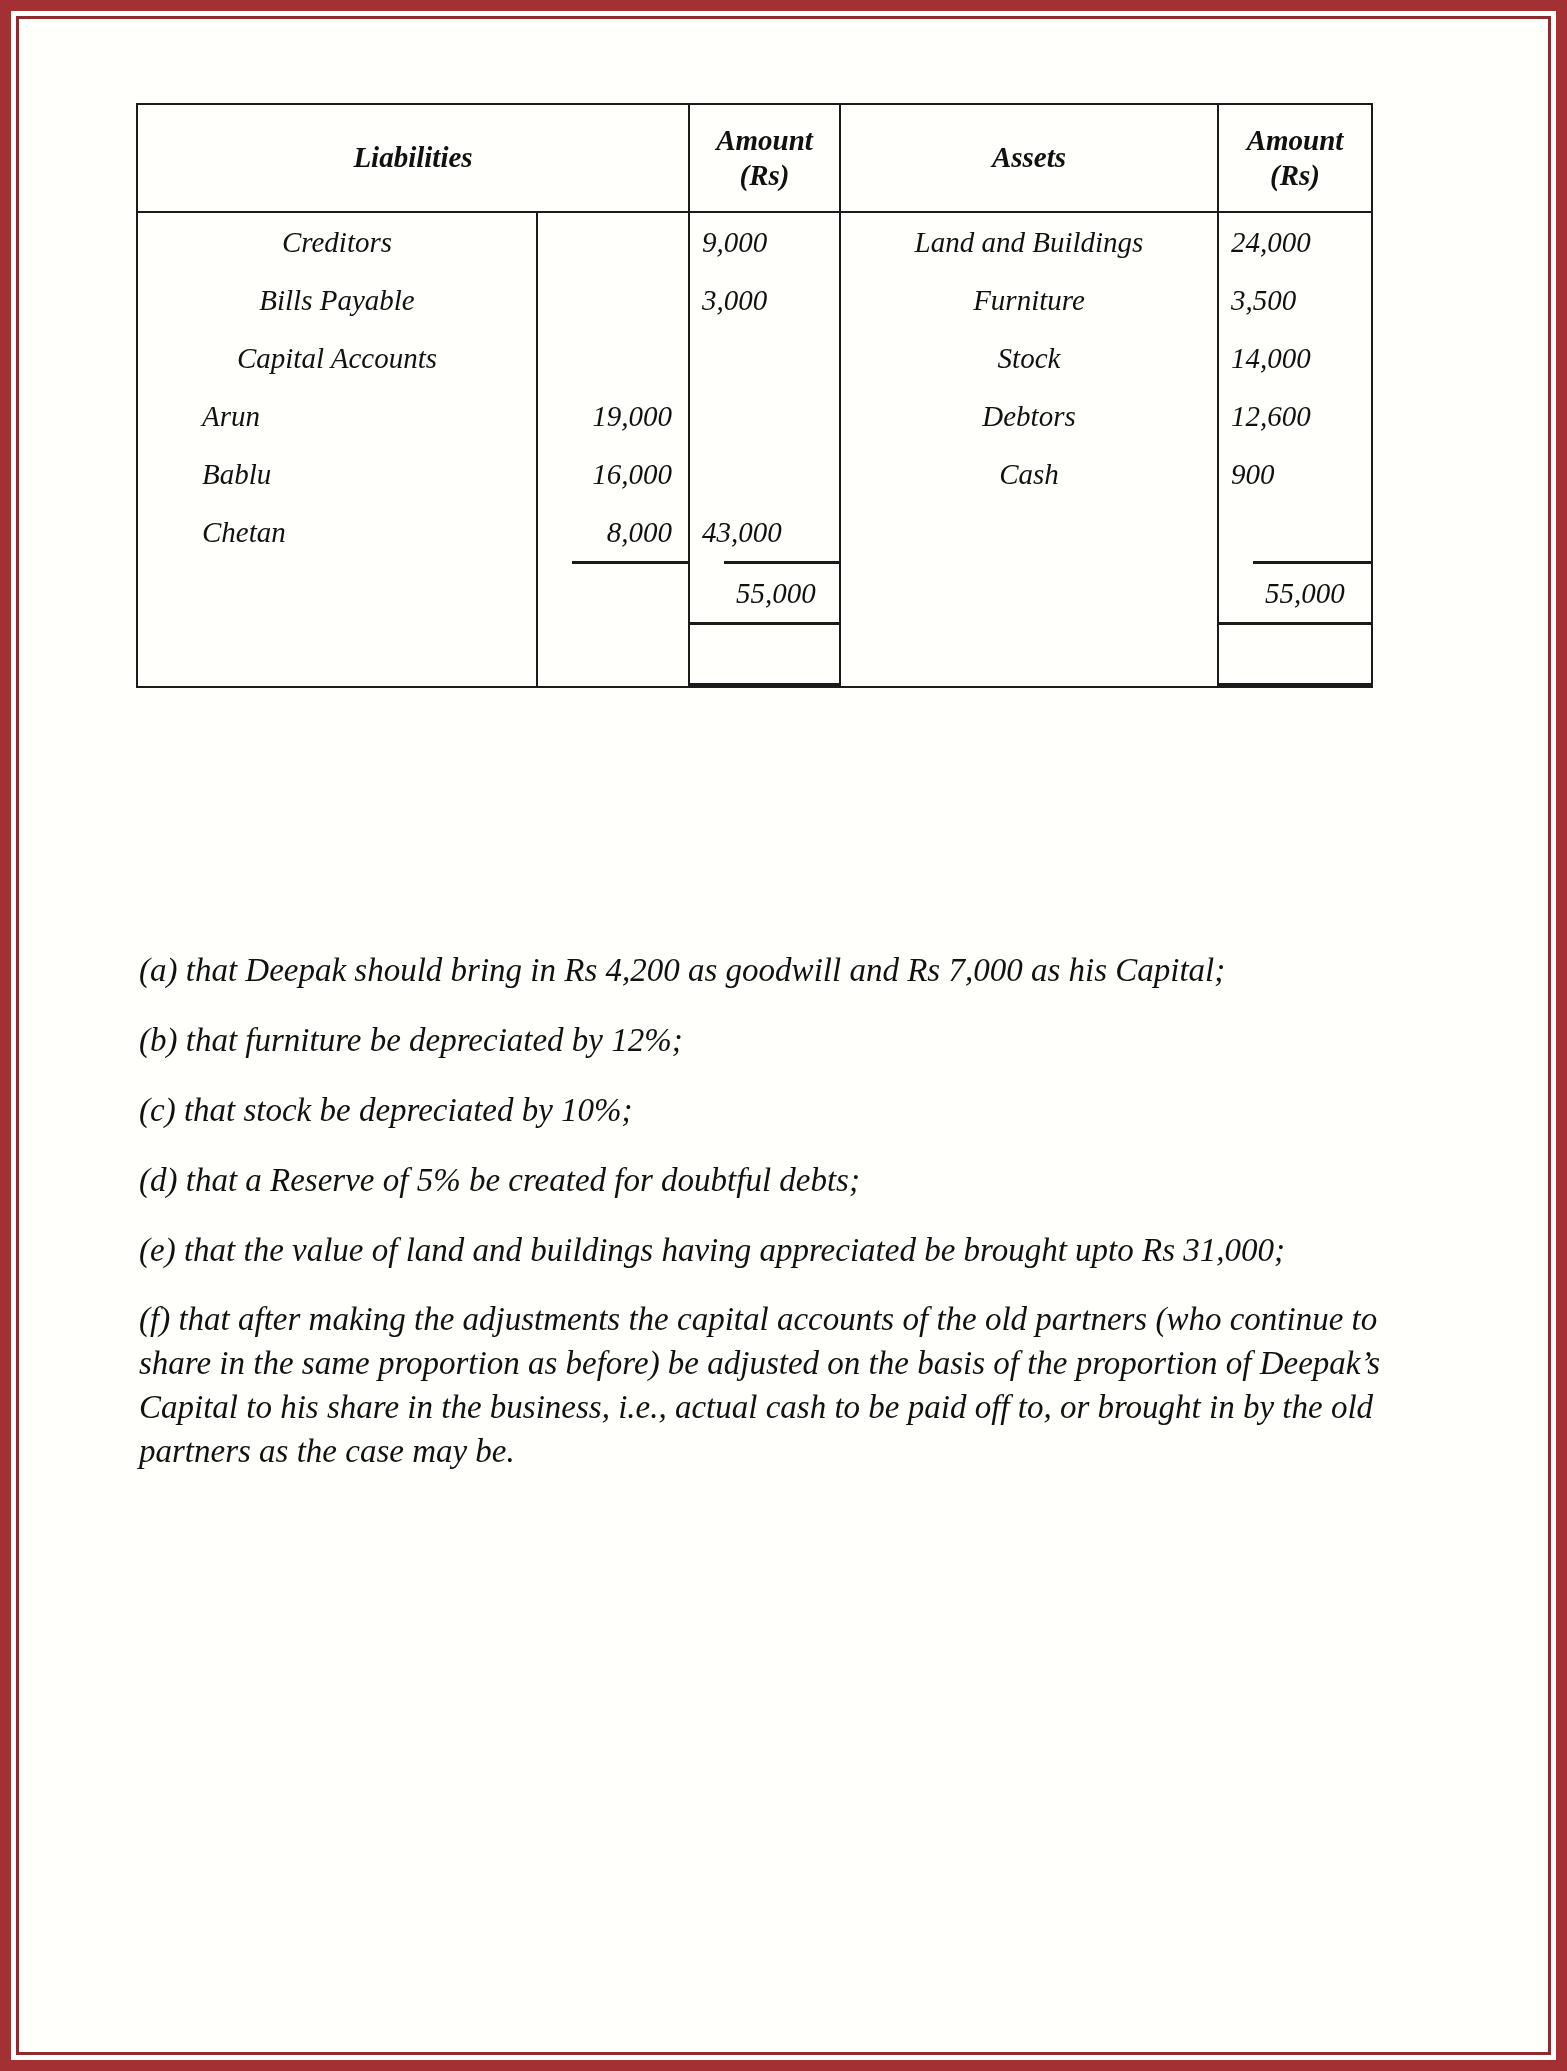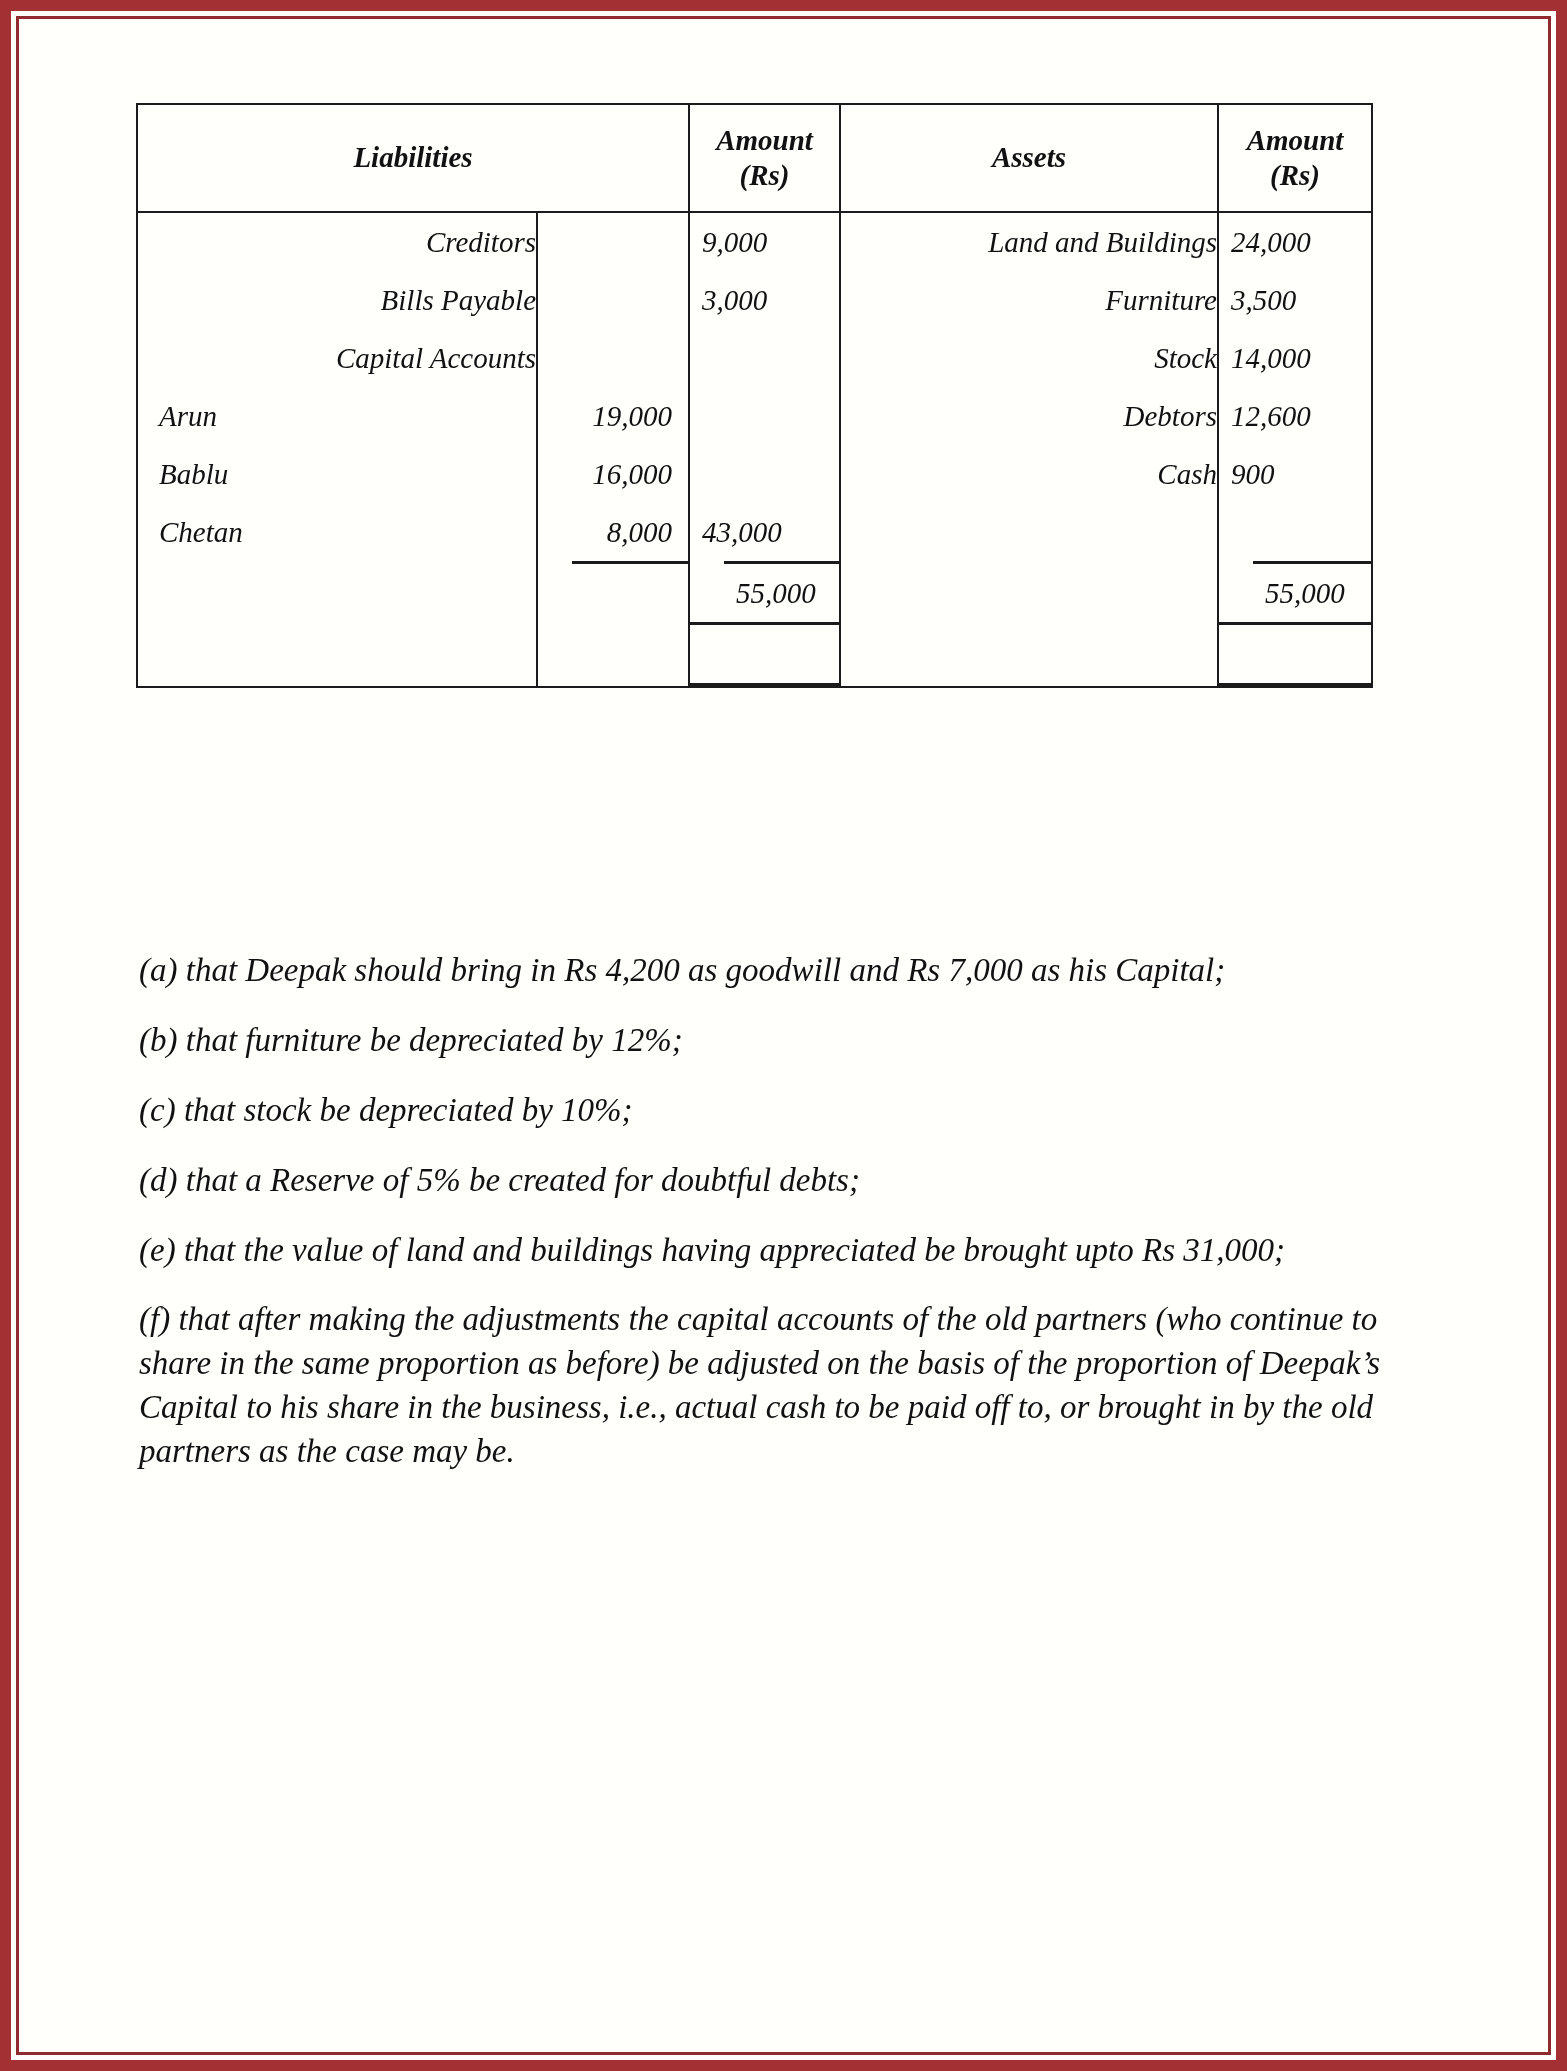--- a/index.html
+++ b/index.html
@@ -92,22 +92,22 @@
   .stack {
     display: block;
   }
   .stack > div {
     height: 58px;
     line-height: 58px;
     white-space: nowrap;
     overflow: hidden;
   }
   .stack > div.blank { color: transparent; }
-  .al  { text-align: right;  }
-  .ali { text-align: left;  padding-left: 21px; }
+  .al  { text-align: center;  }
+  .ali { text-align: left;  padding-left: 64px; }
   .ar  { text-align: right; padding-right: 16px; }
   .an  { text-align: left;  padding-left: 12px; }
 
   
   .subtotal-rule {
     border-top: 3px solid #1b1b1b;
     margin-right: 0;
     margin-left: 34px;
   }
   

